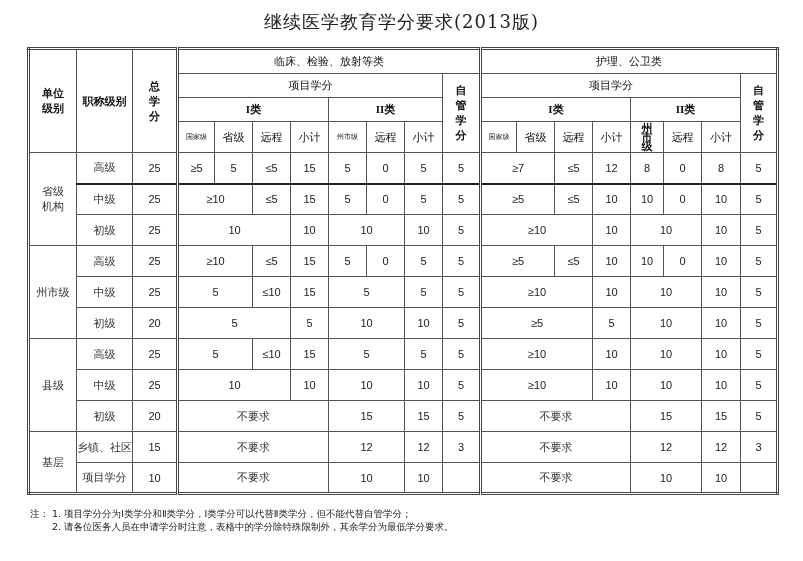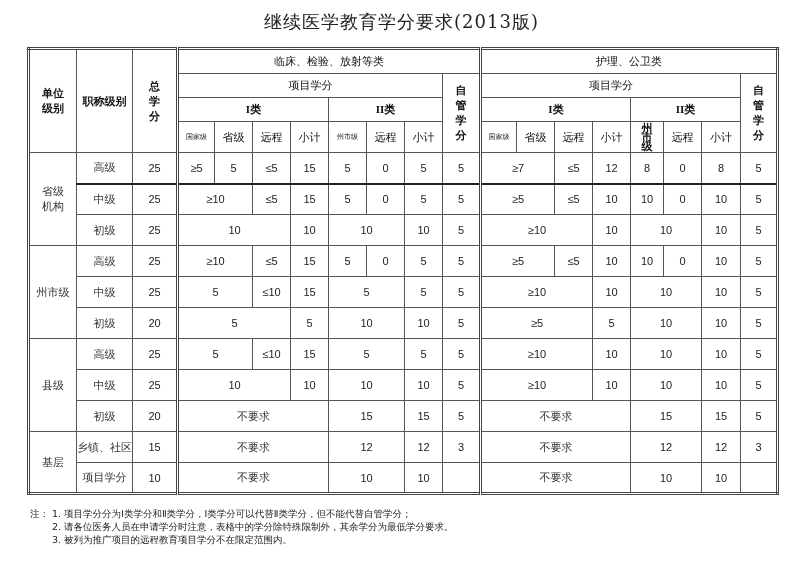--- a/index.html
+++ b/index.html
@@ -266,15 +266,14 @@
   <div class="row">
     <span class="pre">注：</span>
     <span>1. 项目学分分为Ⅰ类学分和Ⅱ类学分，Ⅰ类学分可以代替Ⅱ类学分，但不能代替自管学分；</span>
   </div>
   <div class="row">
     <span class="pre"></span>
     <span>2. 请各位医务人员在申请学分时注意，表格中的学分除特殊限制外，其余学分为最低学分要求。</span>
   </div>
   <div class="row">
     <span class="pre"></span>
-    <span>3. 被列为推广项目的远程教育项目学分不在限定范围内。</span>
   </div>
 </div>
 
 </body></html>

